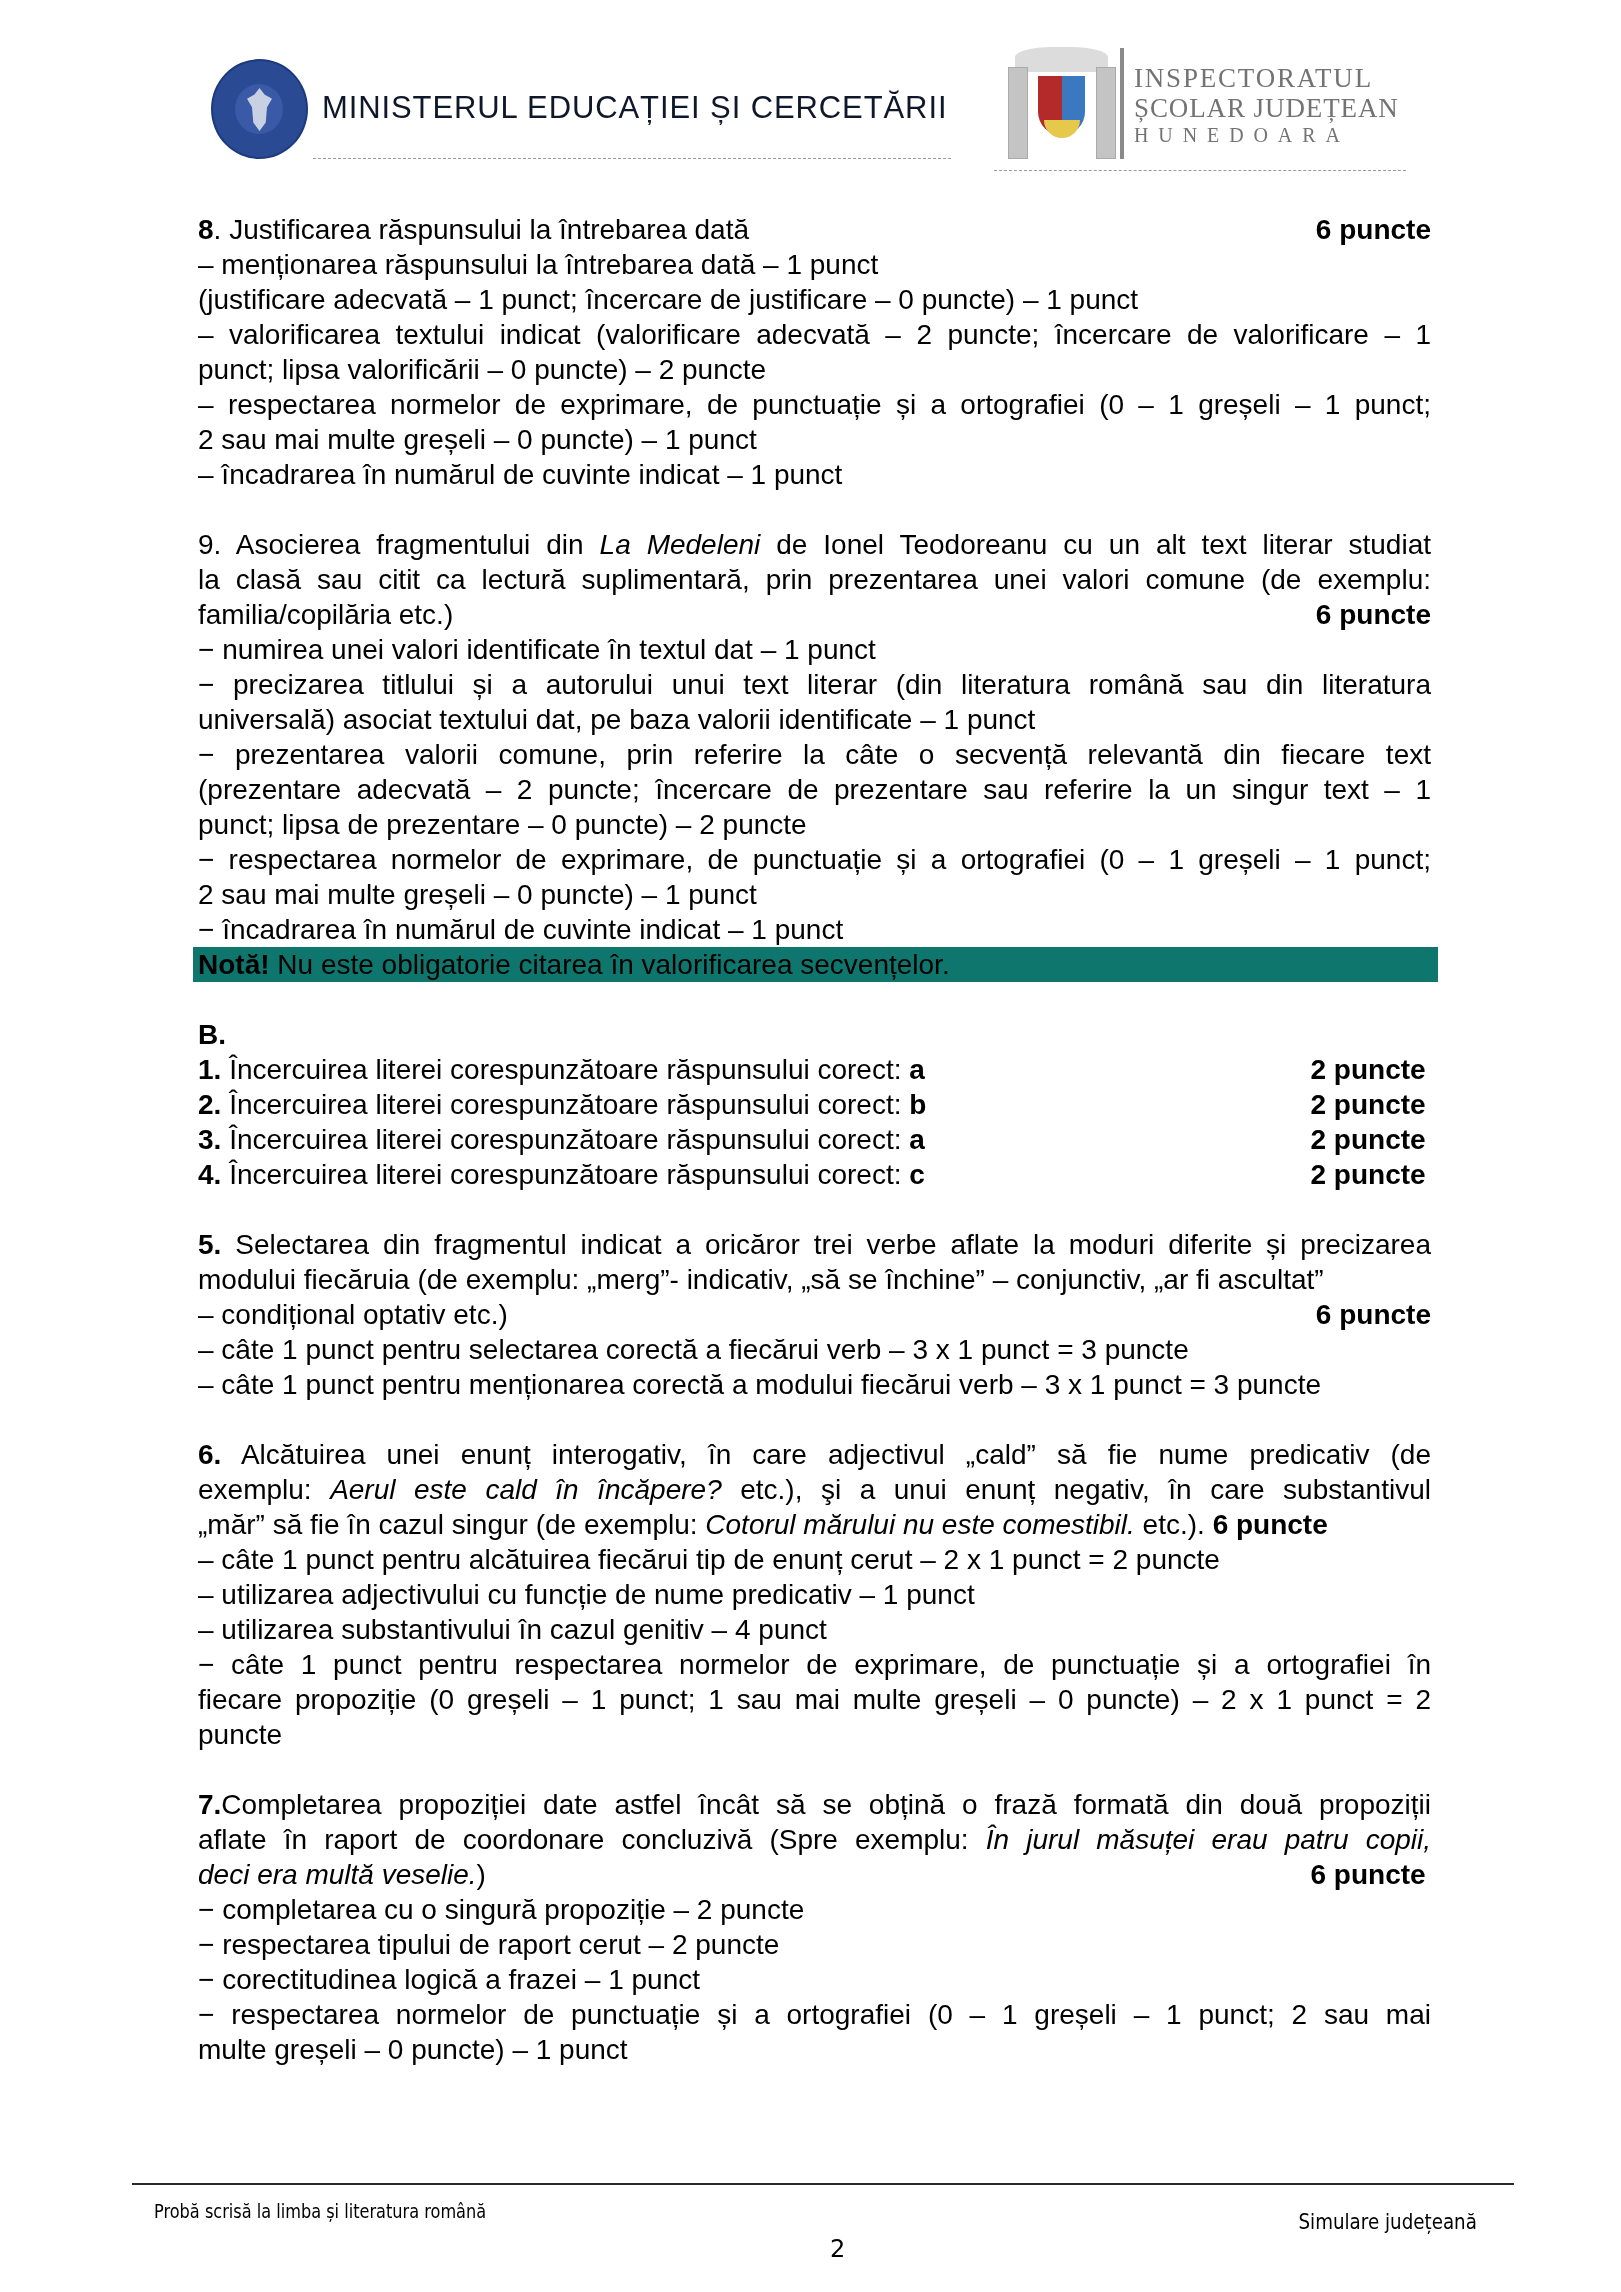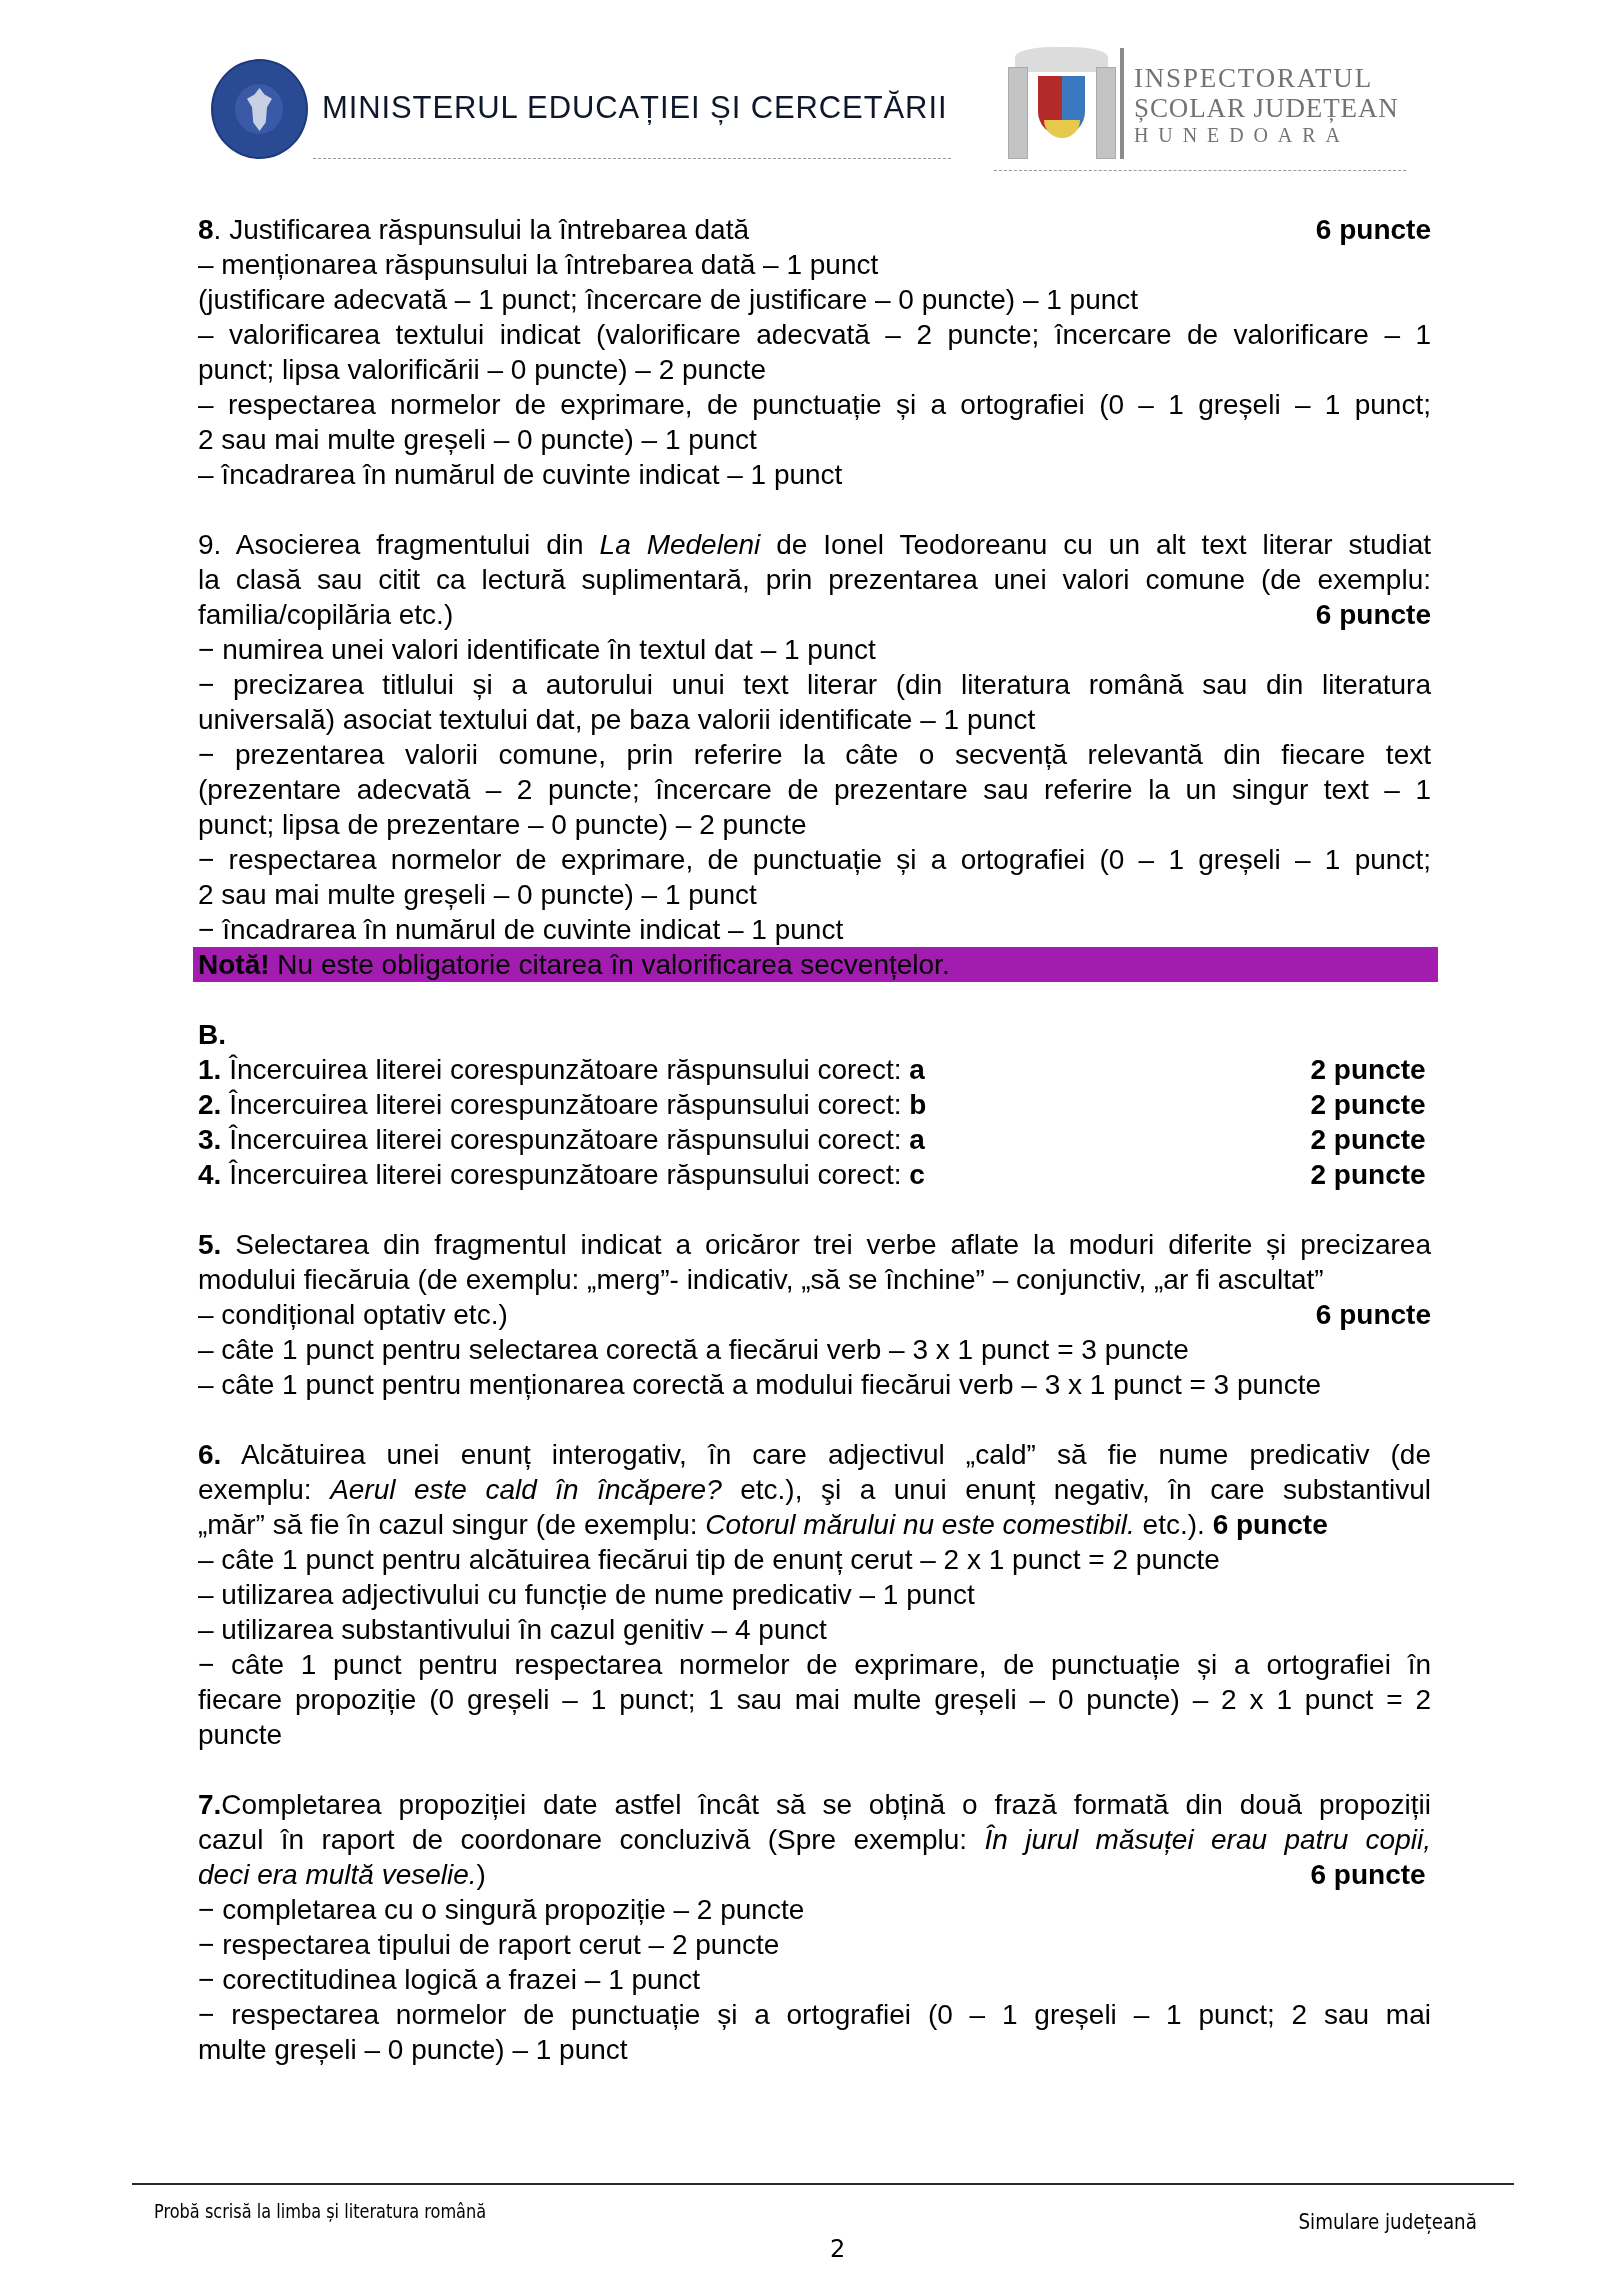--- a/index.html
+++ b/index.html
@@ -23,21 +23,21 @@
   .dash-right { position:absolute; left:994px; top:170px; width:412px; border-top:1.8px dashed #9a9a9a; }
 
   .content { position:absolute; left:198px; top:212px; width:1233px; font-size:28px; line-height:35px; }
   .line { white-space:nowrap; height:35px; position:relative; }
   .justify { text-align:justify; text-align-last:justify; white-space:normal; }
   .gap { height:35px; }
   .pts { position:absolute; right:0; top:0; font-weight:bold; }
   .pts-b { position:absolute; right:5.4px; top:0; font-weight:bold; }
   b { font-weight:bold; }
   i { font-style:italic; }
-  .note { background:#a21caf; margin-left:-5.4px; padding-left:5.4px; width:1240px; }
+  .note { background:#0f766e; margin-left:-5.4px; padding-left:5.4px; width:1240px; }
 
   .footer-rule { position:absolute; left:132px; top:2183px; width:1382px; border-top:2.7px solid #2a2a2a; }
   .footer-left { position:absolute; left:154px; top:2200px; font-size:19.7px; font-family:"DejaVu Sans", sans-serif; transform:scaleX(0.82); transform-origin:left; white-space:nowrap; }
   .footer-right { position:absolute; right:144px; top:2209px; font-size:21.5px; font-family:"DejaVu Sans", sans-serif; transform:scaleX(0.85); transform-origin:right; white-space:nowrap; }
   .page-num { position:absolute; left:830px; top:2235px; font-size:24px; font-family:"DejaVu Sans", sans-serif; }
 </style>
 </head>
 <body>
 
 <div class="header">
@@ -144,21 +144,21 @@
   <div class="line">– utilizarea substantivului în cazul genitiv – 4 punct</div>
   <div class="line justify">− câte 1 punct pentru respectarea normelor de exprimare, de punctuație și a ortografiei în</div>
   <div class="line justify">fiecare propoziție (0 greșeli – 1 punct; 1 sau mai multe greșeli – 0 puncte) – 2 x 1 punct = 2</div>
   <div class="line">puncte</div>
   <div class="gap"></div>
 
   <div class="line justify">
     <b>7.</b><span>Completarea propoziției date astfel încât să se obțină o frază formată din două propoziții</span>
   </div>
   <div class="line justify">
-    <span>cazul în raport de coordonare concluzivă (Spre exemplu: </span><i>În jurul măsuței erau patru copii,</i>
+    <span>aflate în raport de coordonare concluzivă (Spre exemplu: </span><i>În jurul măsuței erau patru copii,</i>
   </div>
   <div class="line">
     <i>deci era multă veselie.</i><span>)</span>
     <span class="pts-b">6 puncte</span>
   </div>
   <div class="line">− completarea cu o singură propoziție – 2 puncte</div>
   <div class="line">− respectarea tipului de raport cerut – 2 puncte</div>
   <div class="line">− corectitudinea logică a frazei – 1 punct</div>
   <div class="line justify">− respectarea normelor de punctuație și a ortografiei (0 – 1 greșeli – 1 punct; 2 sau mai</div>
   <div class="line">multe greșeli – 0 puncte) – 1 punct</div>

